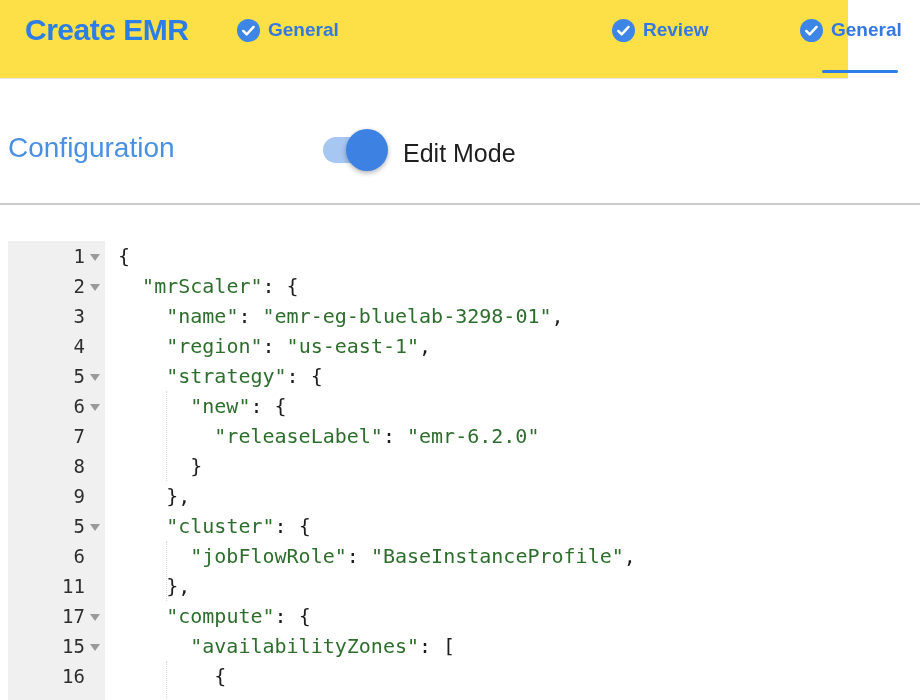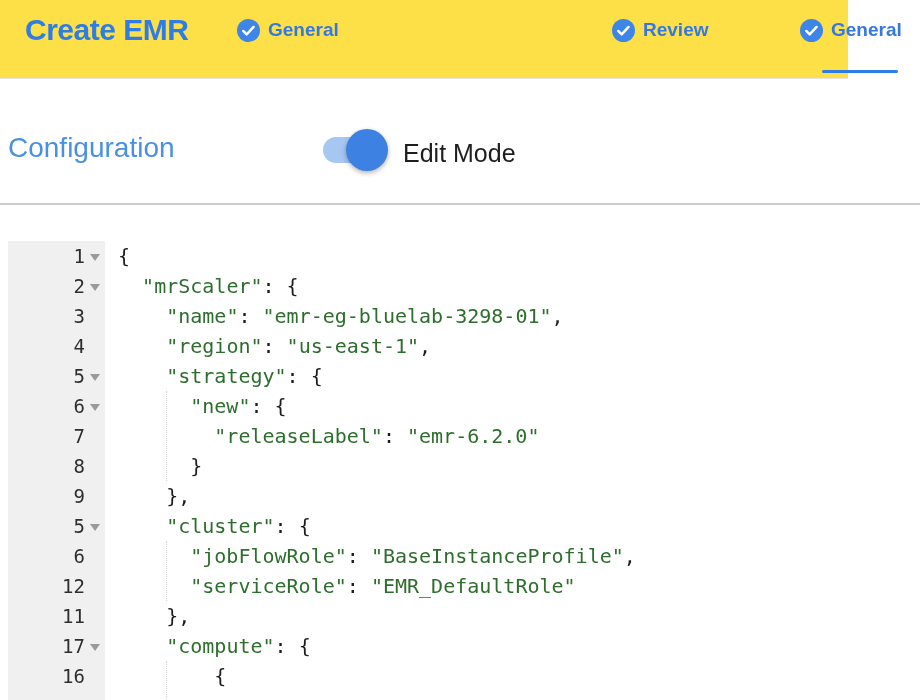--- a/index.html
+++ b/index.html
@@ -168,35 +168,37 @@
             <span class="arrow"></span>
           </span>
           <span class="codetext"><span class="tok-plain">    </span><span class="tok-string">"cluster"</span><span class="tok-plain">: {</span></span>
         </div>
         <div class="line">
           <span class="lnum">6</span>
           <span class="fold"></span>
           <span class="codetext"><span class="tok-plain">      </span><span class="tok-string">"jobFlowRole"</span><span class="tok-plain">: </span><span class="tok-string">"BaseInstanceProfile"</span><span class="tok-plain">,</span></span>
         </div>
         <div class="line">
-          <span class="lnum">12</span>
-          <span class="fold"></span>
-          <span class="codetext"><span class="tok-plain">      </span><span class="tok-string">"serviceRole"</span><span class="tok-plain">: </span><span class="tok-string">"EMR_DefaultRole"</span></span>
-        </div>
-        <div class="line">
           <span class="lnum">11</span>
           <span class="fold"></span>
           <span class="codetext"><span class="tok-plain">    },</span></span>
         </div>
         <div class="line">
           <span class="lnum">17</span>
           <span class="fold">
             <span class="arrow"></span>
           </span>
           <span class="codetext"><span class="tok-plain">    </span><span class="tok-string">"compute"</span><span class="tok-plain">: {</span></span>
+        </div>
+        <div class="line">
+          <span class="lnum">15</span>
+          <span class="fold">
+            <span class="arrow"></span>
+          </span>
+          <span class="codetext"><span class="tok-plain">      </span><span class="tok-string">"availabilityZones"</span><span class="tok-plain">: [</span></span>
         </div>
         <div class="line">
           <span class="lnum">16</span>
           <span class="fold"></span>
           <span class="codetext"><span class="tok-plain">        {</span></span>
         </div>
       </div>
   <div class="guide" style="left: 166px; top: 150px; height: 90px;"></div>
       <div class="guide" style="left: 166px; top: 300px; height: 60px;"></div>
       <div class="guide" style="left: 166px; top: 420px; height: 60px;"></div>

